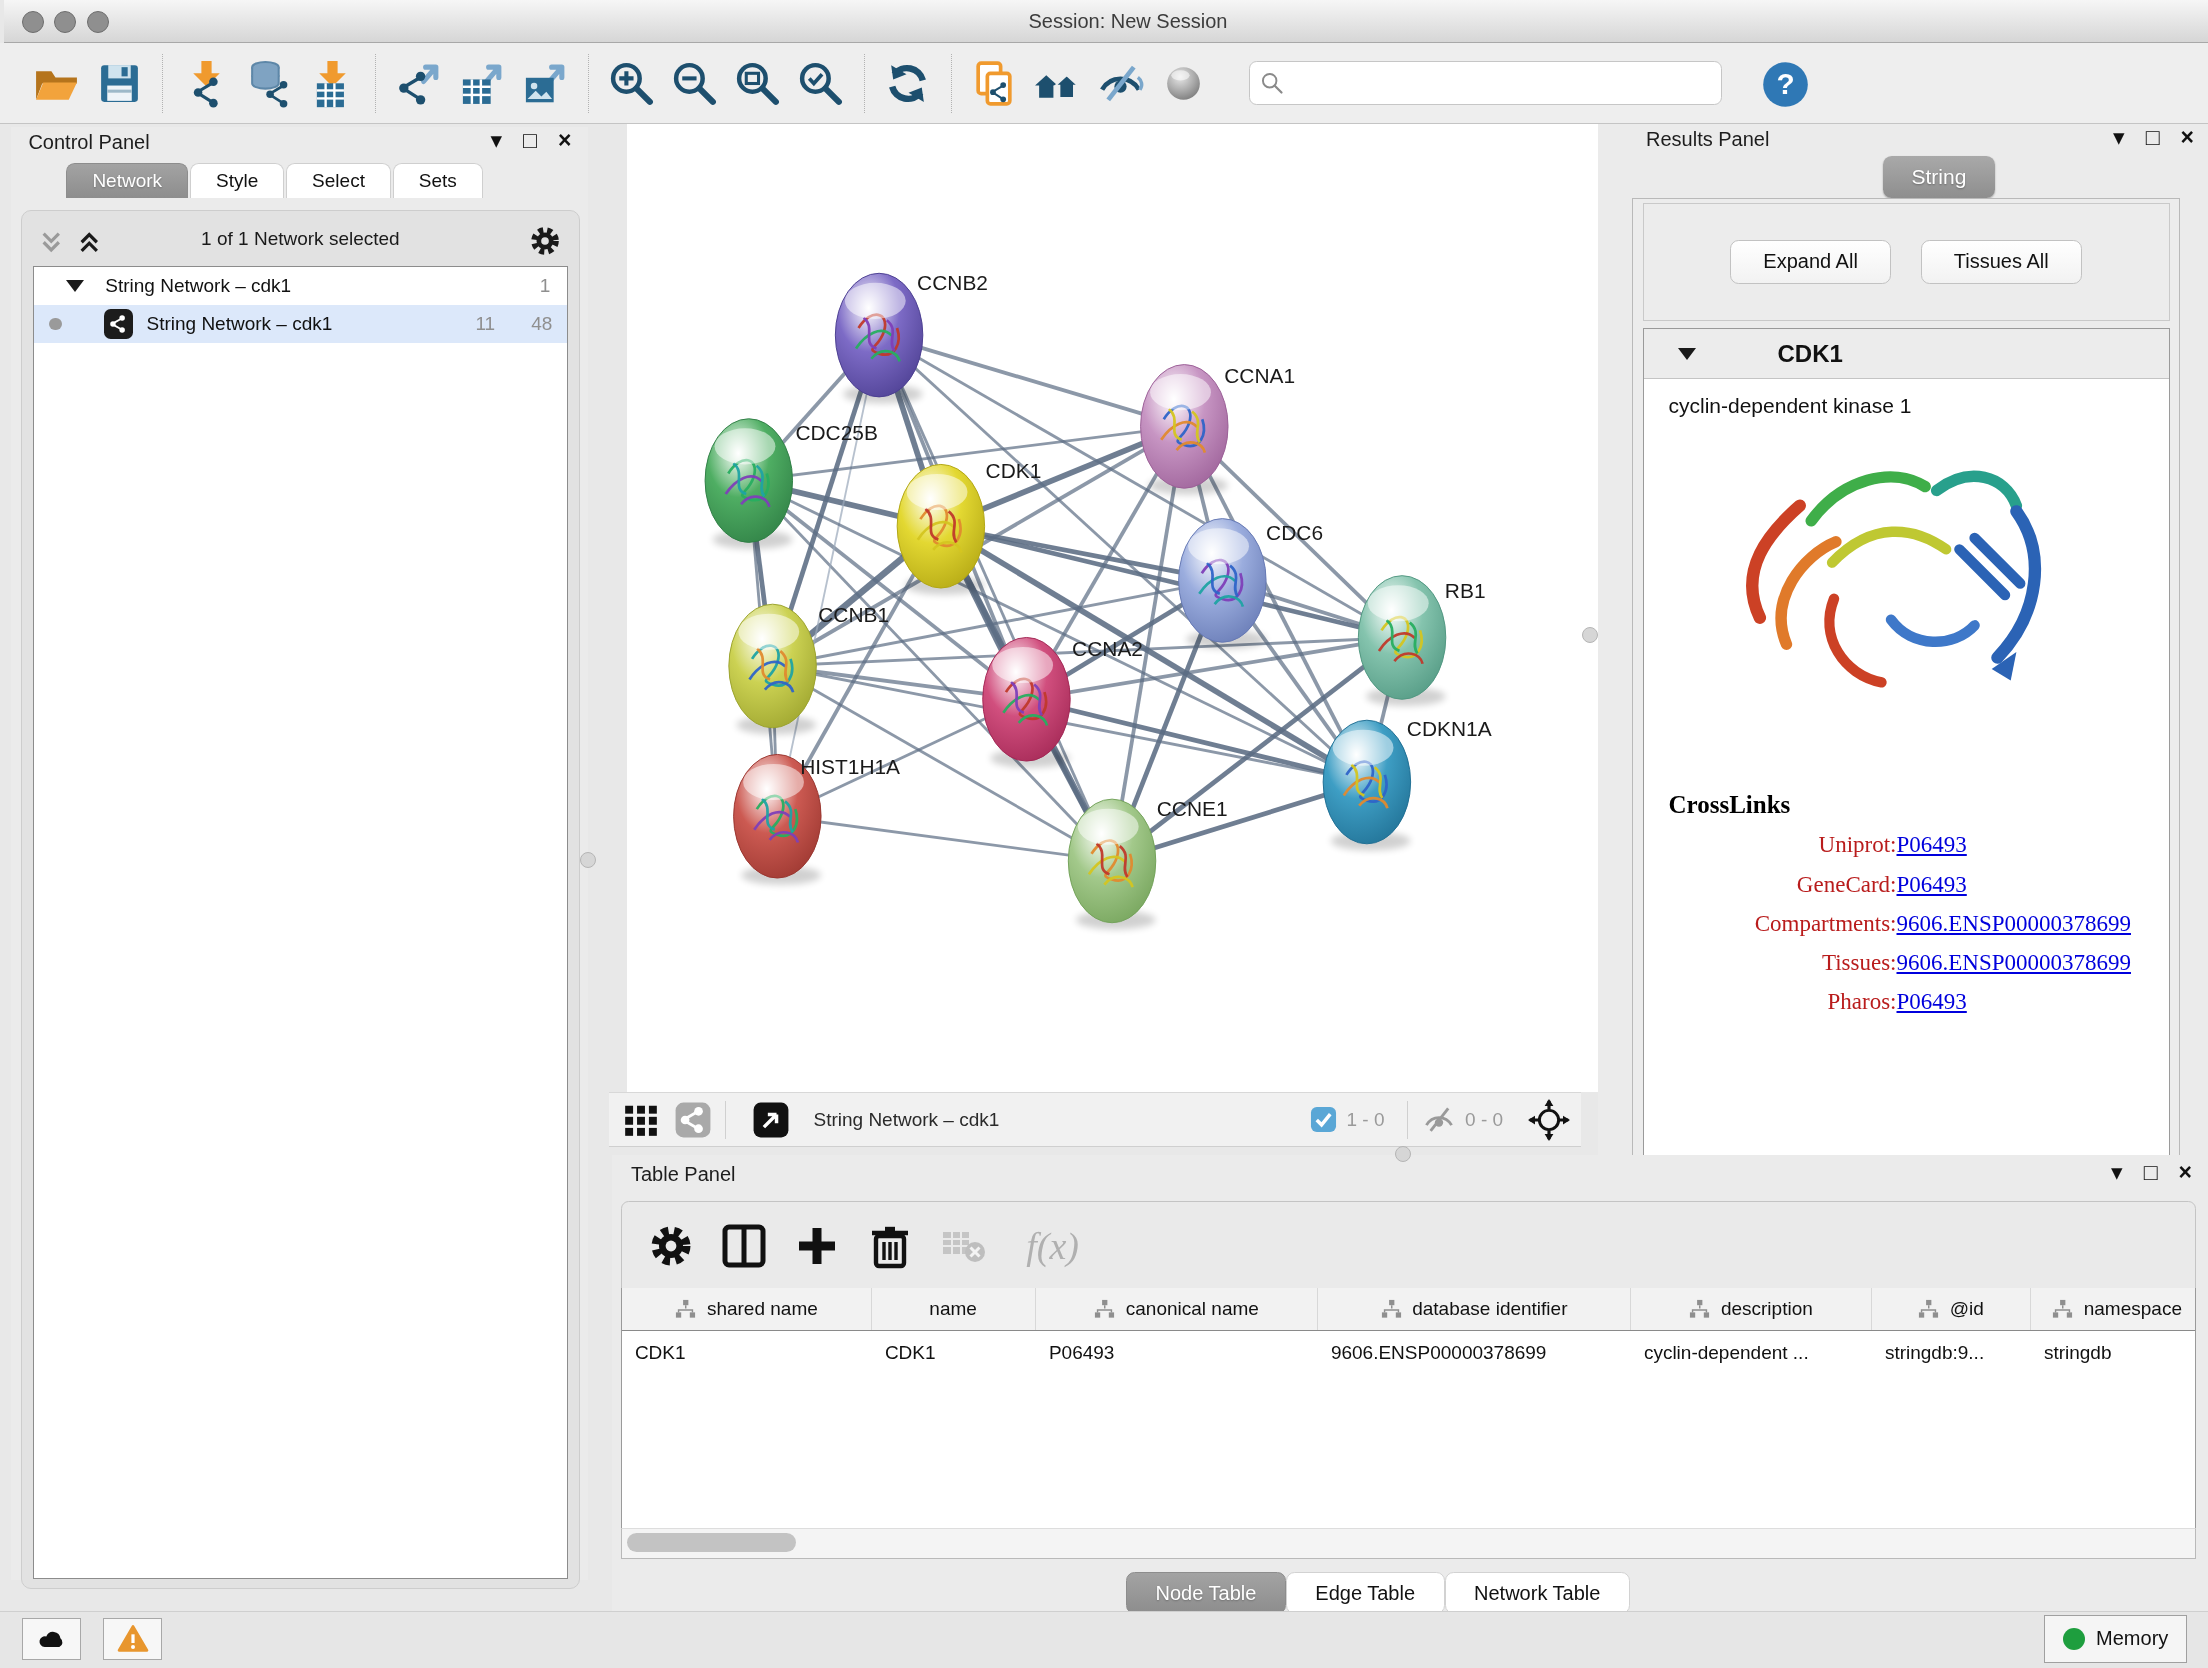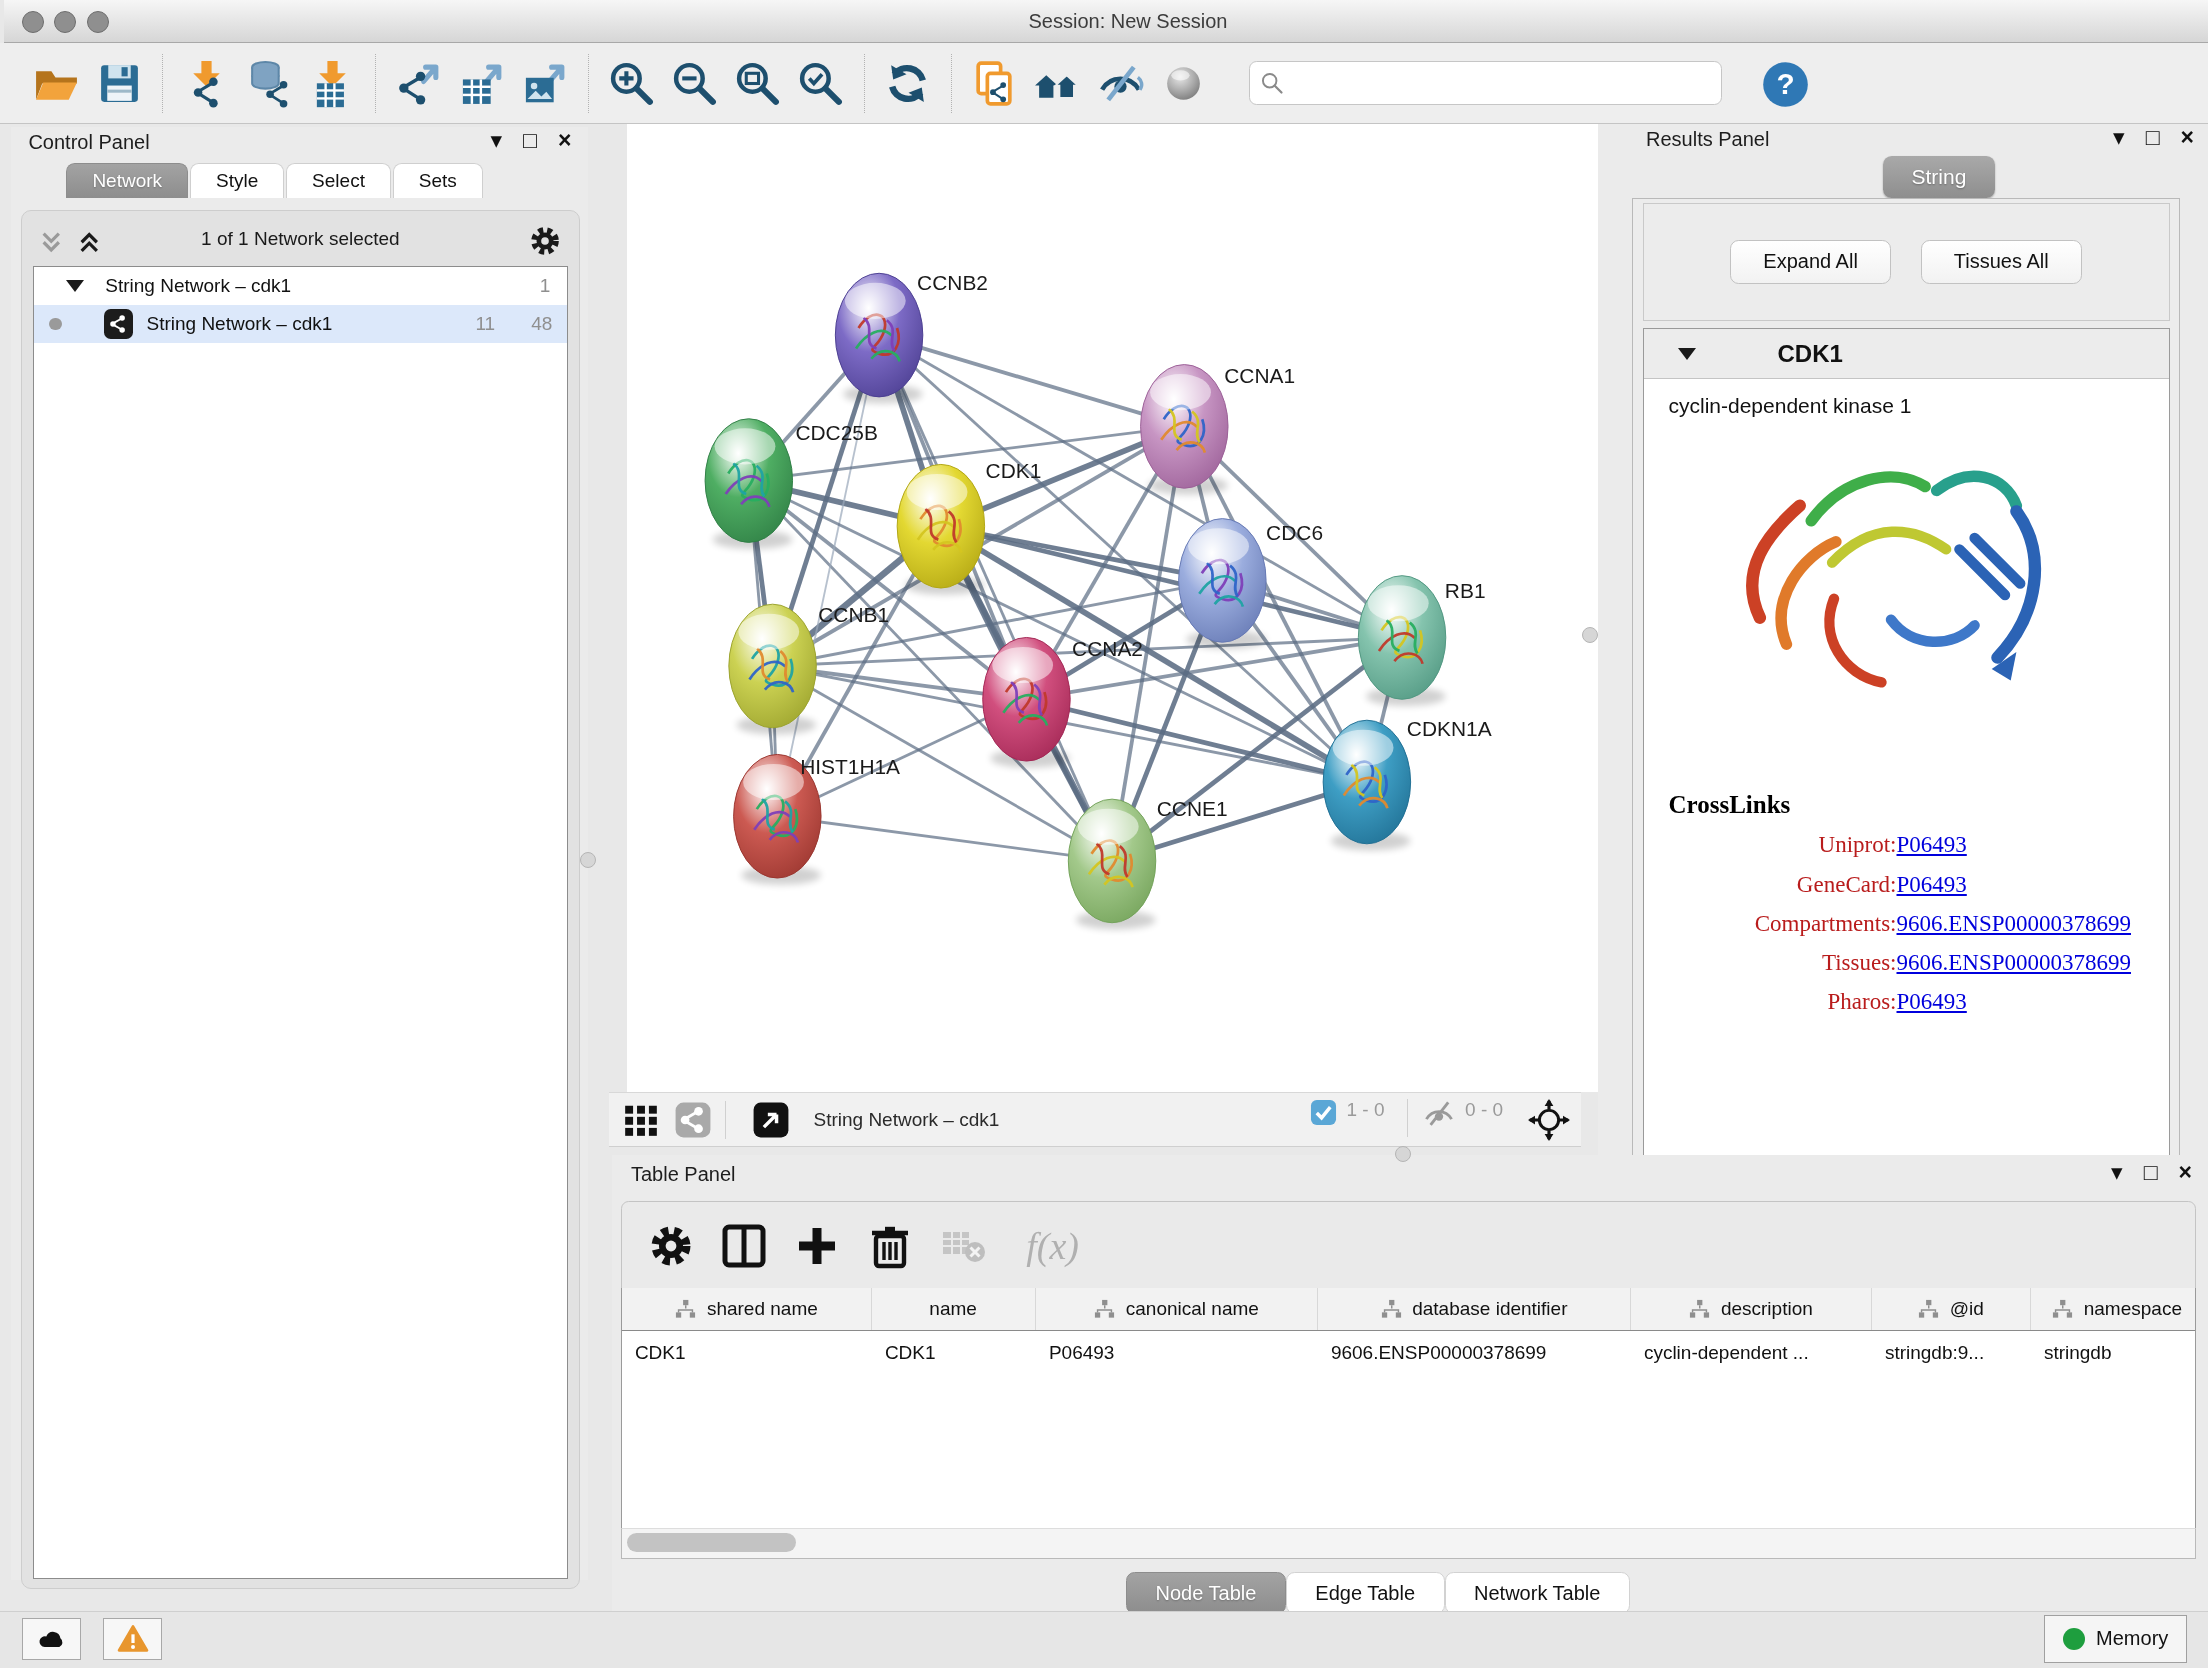--- a/index.html
+++ b/index.html
@@ -42,21 +42,21 @@
   .tree-dot{width:12.4px;height:12.4px;border-radius:50%;background:#9a9a9a;}
   .badge{width:29.5px;height:29.5px;border-radius:6.7px;background:#1c1c1c;display:flex;align-items:center;justify-content:center;}
   .badge svg{width:22px;height:22px;}
   .tree-num{color:#8f8f8f;}
   
   #network-view{left:609px;top:124px;width:972px;height:968px;background:#ffffff;margin-left:18px;}
   #net-bar{left:609px;top:1092px;width:972px;height:53px;background:#f1f1f1;border-top:1px solid #d8d8d8;border-bottom:1px solid #cfcfcf;display:flex;align-items:center;}
   .nb-icon{width:38px;height:38px;margin-left:13.3px;}
   .nb-sep{width:0;height:38px;border-left:1px solid #d0d0d0;margin:0 13.3px;}
   #net-name{font-size:19px;color:#2a2a2a;margin-left:23px;flex:0 0 auto;}
-  #nb-right{margin-left:auto;display:flex;align-items:flex-start;}
+  #nb-right{margin-left:auto;display:flex;align-items:center;}
   .nb-count{font-size:19px;color:#9a9a9a;margin:0 9.5px;}
   
   #results-panel{left:1598px;top:124px;width:611px;height:1488px;background:#ebebeb;}
   #rp-title{position:absolute;left:48px;top:3.8px;}
   #rp-tab{position:absolute;left:285px;top:32px;height:42px;line-height:42px;padding:0 28.5px;background:linear-gradient(#a9a9a9,#8e8e8e);color:#fff;font-size:21px;border-radius:8.6px;box-shadow:0 1px 1.9px rgba(0,0,0,.3);text-shadow:0 1px 1.9px rgba(0,0,0,.3);}
   #rp-outer{position:absolute;left:34px;top:74px;width:546px;height:978px;background:#ececec;border:1px solid #b9b9b9;}
   #rp-btnrow{position:absolute;left:9.5px;top:3.8px;width:525px;height:116px;border:1px solid #c9c9c9;background:#ececec;display:flex;align-items:center;justify-content:center;gap:30px;}
   .rp-btn{background:linear-gradient(#ffffff,#f2f2f2);border:1px solid #c2c2c2;border-radius:8.6px;font-size:20px;padding:9.5px 32px;color:#111;}
   #rp-section{position:absolute;left:9.5px;top:129px;width:525px;height:839px;border:1.9px solid #9a9a9a;background:#fff;}
   #rp-sec-head{height:49px;background:#ececec;border-bottom:1px solid #c4c4c4;display:flex;align-items:center;}

